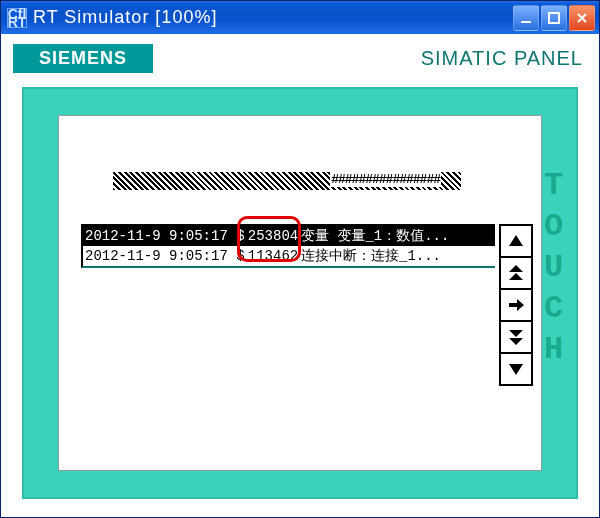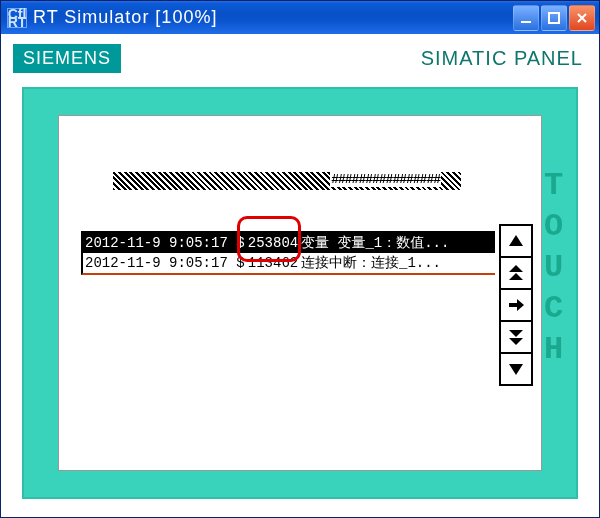--- a/index.html
+++ b/index.html
@@ -8,32 +8,32 @@
   .titlebar { height: 34px; background: linear-gradient(to bottom, #2a6be1 0%, #0b5ad8 8%, #0851c7 40%, #0a54ce 60%, #1f6de8 100%); display: flex; align-items: center; padding: 0 4px 0 6px; color: #fff; }
   .app-icon { width: 20px; height: 20px; background: #0b5ad8; border: 1px solid #6fa7ff; margin-right: 6px; display:flex; align-items:center; justify-content:center; font-size:14px; color:#cfe4ff; font-weight:bold; line-height:8px; text-align:center; }
   .title-text { font-family: "SimSun","MS Sans Serif",sans-serif; font-size: 18px; letter-spacing: 1px; flex: 1; white-space: nowrap; }
   .win-controls { display: flex; gap: 2px; }
   .win-btn { width: 26px; height: 26px; border-radius: 3px; display:flex; align-items:center; justify-content:center; border:1px solid #fff3; }
   .win-min, .win-max { background: linear-gradient(to bottom,#7ab0ff,#2a70e0); }
   .win-close { background: linear-gradient(to bottom,#f8936a,#e1471f); }
   .win-btn svg { width:14px; height:14px; }
   .client { flex:1; background:#fff; display:flex; flex-direction:column; padding: 10px 0 0 0; }
   .header-row { display:flex; align-items:center; padding: 0 16px 6px 12px; }
-  .siemens-logo { background:#009999; color:#fff; font-weight:normal; font-family: Arial,sans-serif; font-size:18px; padding: 4px 10px; letter-spacing: 1px; }
+  .siemens-logo { background:#009999; color:#fff; font-weight:bold; font-family: Arial,sans-serif; font-size:18px; padding: 4px 26px; letter-spacing: 1px; }
   .spacer { flex:1; }
   .simatic-label { font-family: Arial,sans-serif; font-size:20px; color:#0f766e; letter-spacing:1px; }
   .panel-wrap { flex:1; display:flex; align-items:flex-start; justify-content:center; padding: 8px 0 18px 0; }
   .bezel { width: 556px; height: 412px; background:#39d2ba; position:relative; padding: 28px 36px 28px 36px; }
   .bezel::before { content:""; position:absolute; inset:0; box-shadow: inset 0 0 0 2px #2dbfa9; pointer-events:none; }
   .touch-label { position:absolute; right:6px; top:80px; font-family: "Courier New", monospace; font-size:32px; letter-spacing:4px; color:#1aa88e; writing-mode: vertical-rl; text-orientation: upright; font-weight:bold; }
   .screen { width: 100%; height: 100%; background:#fff; position:relative; border:1px solid #999; }
   .hatch-bar { position:absolute; left:54px; right:80px; top:56px; height:18px; background: repeating-linear-gradient(45deg,#000 0 2px,#fff 2px 4px); }
   .hash-text { position:absolute; right:100px; top:56px; font-family:"Courier New",monospace; font-size:13px; font-weight:bold; letter-spacing:-1px; color:#000; background:#fff; padding:0 1px; }
   .alarm-area { position:absolute; left:22px; right:46px; top:108px; bottom:18px; }
-  .alarm-list { border-top:2px solid #000; border-left:2px solid #000; border-bottom:2px solid #c2410c; font-family:"SimSun","Courier New",monospace; font-size:14px; line-height:18px;margin-top:7px; }
+  .alarm-list { border-top:2px solid #000; border-left:2px solid #000; border-bottom:2px solid #0f766e; font-family:"SimSun","Courier New",monospace; font-size:14px; line-height:18px; }
   .alarm-row { display:flex; white-space:nowrap; overflow:hidden; height:20px; align-items:center; padding:0 2px; }
   .alarm-row.sel { background:#000; color:#fff; }
   .alarm-row.norm { background:#fff; color:#000; }
   .cell-ts { width:160px; }
   .cell-code { width:56px; text-align:center; }
   .cell-msg { flex:1; overflow:hidden; }
   .highlight-ring { position:absolute; border:3px solid #e00000; border-radius:10px; pointer-events:none; }
   .nav-col { position:absolute; right:8px; top:108px; display:flex; flex-direction:column; }
   .nav-btn { width:34px; height:34px; background:#fff; border:2px solid #000; display:flex; align-items:center; justify-content:center; margin-bottom:-2px; }
   .nav-btn svg { width:18px; height:18px; }

